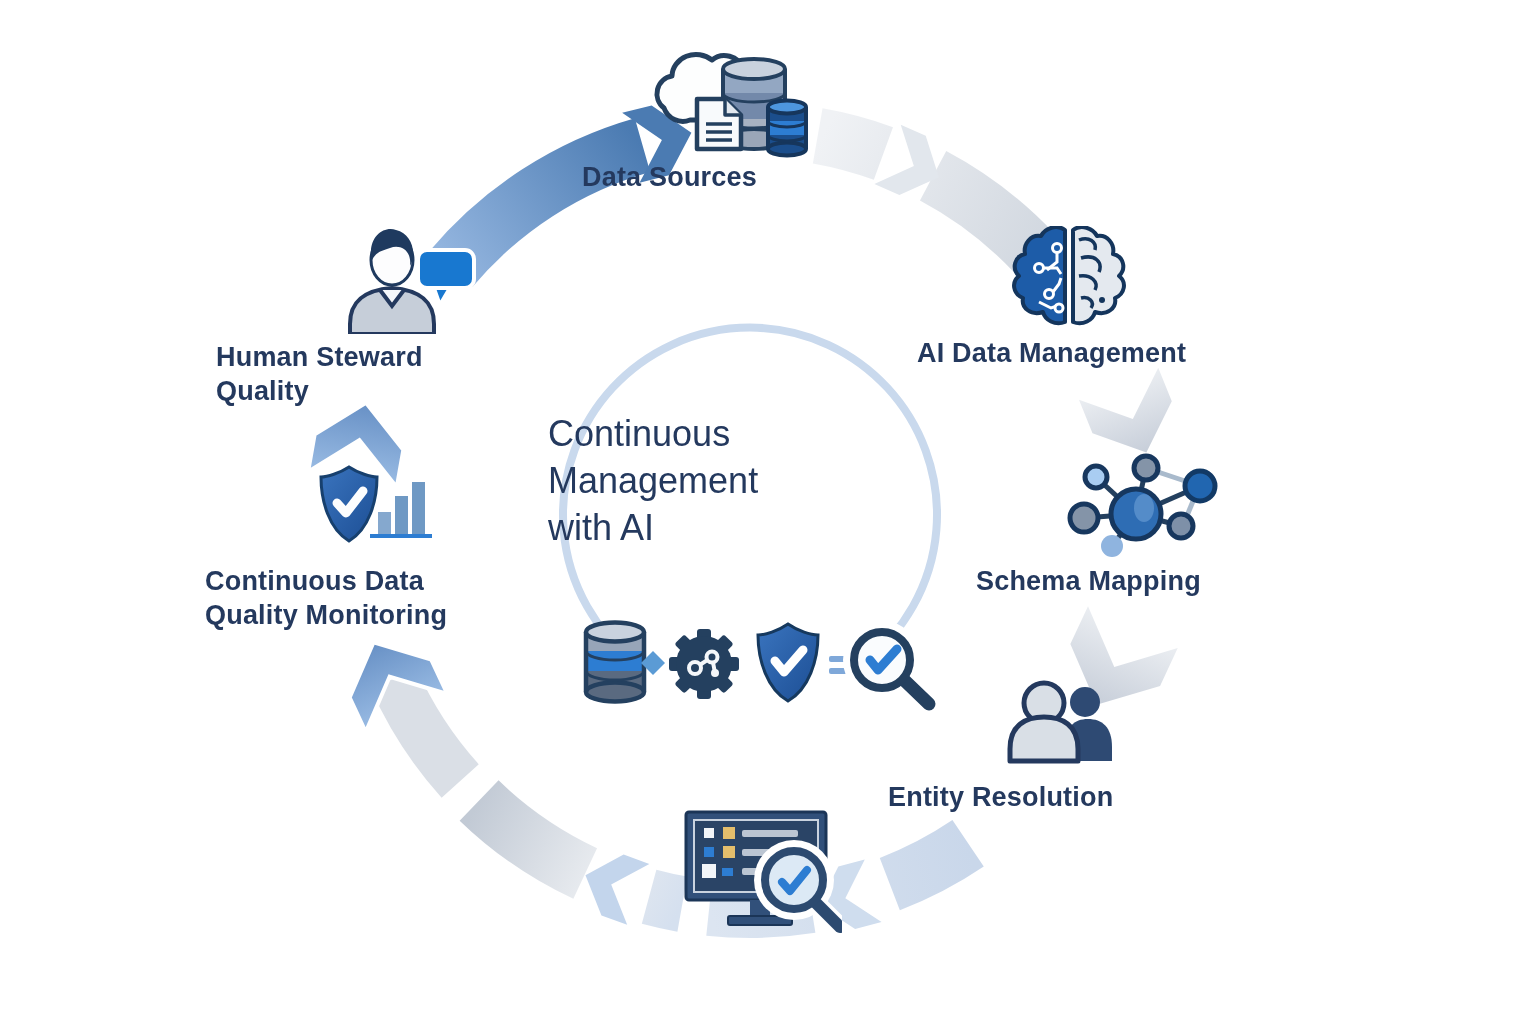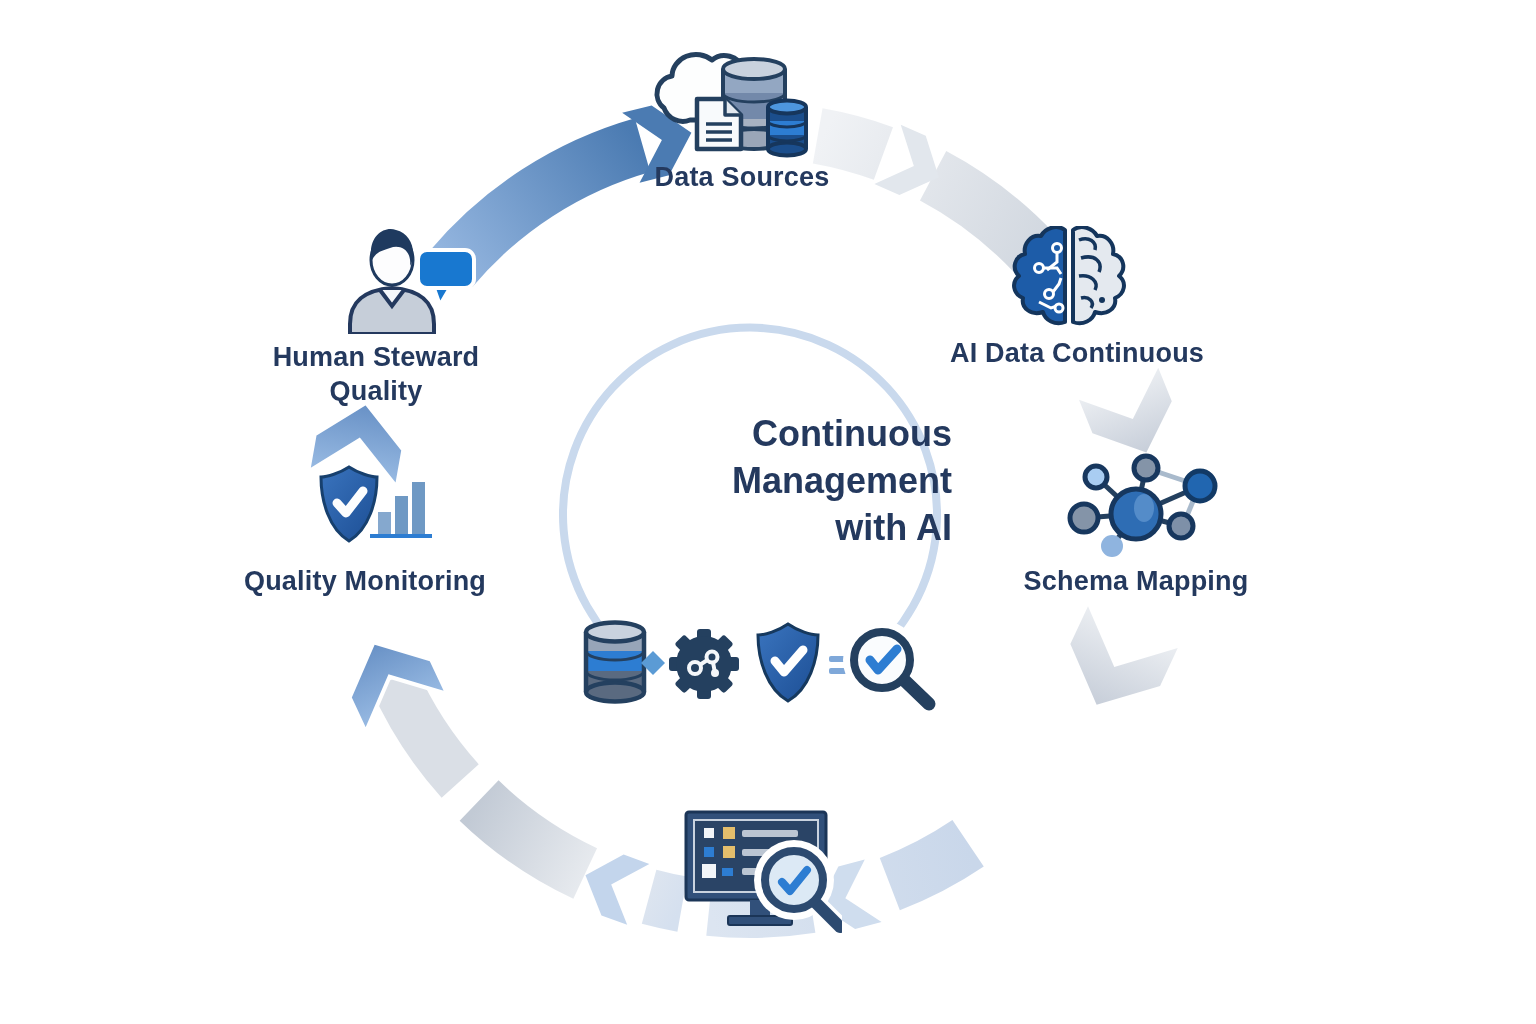--- a/index.html
+++ b/index.html
@@ -1,24 +1,24 @@
 <!DOCTYPE html>
 <html><head>
 <meta charset="utf-8">
 <style>
   html,body{margin:0;padding:0;background:#fff;}
   .canvas{position:relative;width:1536px;height:1024px;background:#fff;overflow:hidden;
           font-family:"Liberation Sans",sans-serif;}
   .ring-svg{position:absolute;left:0;top:0;z-index:1;}
-  .stage{position:absolute;z-index:2;text-align:center;}
+  .stage{position:absolute;z-index:2;}
   .stage .icon{display:block;}
   .stage .label{font-size:27px;font-weight:700;color:#24395E;line-height:34px;letter-spacing:0.2px;}
   .stage .label span{display:block;}
-  .center-title{position:absolute;left:548px;top:410px;width:404px;z-index:2;text-align:right;
-                font-size:36px;font-weight:700;color:#24395E;line-height:47px;}
+  .center-title{position:absolute;left:548px;top:410px;width:404px;z-index:2;text-align:left;
+                font-size:36px;font-weight:400;color:#24395E;line-height:47px;}
   .center-title div{display:block;}
   .center-icons{position:absolute;left:570px;top:608px;z-index:2;}
 </style>
 </head>
 <body>
 
 <div class="canvas">
 
   <svg class="ring-svg" width="1536" height="1024" viewBox="0 0 1536 1024">
     <defs>
@@ -200,21 +200,21 @@
       </g>
       <g stroke="#14355C" stroke-width="3.5" fill="none">
         <path d="M 10,-36 C 20,-40 28,-34 26,-26"></path>
         <path d="M 12,-18 C 26,-22 34,-14 30,-4"></path>
         <path d="M 10,0 C 22,-2 30,6 26,14"></path>
         <path d="M 12,22 C 20,20 26,26 22,32"></path>
       </g>
       <circle cx="33" cy="24" r="3" fill="#14355C"></circle>
     </svg>
     <div class="label" style="margin-top:10px;">
-      <span>AI Data Continuous</span>
+      <span>AI Data Management</span>
         <span></span>
     </div>
   </div>
 
   <div class="stage" style="left:976px;top:452px;width:320px;">
     <svg class="icon" width="156" height="106" viewBox="-78 -53 156 106" style="margin-left:86px;">
       <g stroke="#A9BACC" stroke-width="5">
         <line x1="6" y1="-37" x2="54" y2="-21"></line>
         <line x1="58" y1="-16" x2="44" y2="18"></line>
       </g>
@@ -234,20 +234,36 @@
       <circle cx="-28" cy="41" r="11" fill="#8FB4DF"></circle>
       <circle cx="-4" cy="9" r="25" fill="#2E6DB4" stroke="#16375F" stroke-width="5"></circle>
       <ellipse cx="4" cy="3" rx="10" ry="14" fill="#5E93CE" opacity="0.8"></ellipse>
     </svg>
     <div class="label" style="margin-top:6px;">
       <span>Schema Mapping</span>
         <span></span>
     </div>
   </div>
 
+  <div class="stage" style="left:888px;top:680px;width:320px;">
+    <svg class="icon" width="120" height="86" viewBox="-60 -43 120 86" style="margin-left:112px;">
+      <g fill="#2E4A73">
+        <circle cx="25" cy="-21" r="15"></circle>
+        <path d="M 5,38 L 5,24 C 5,4 14,-4 28,-4 C 42,-4 52,4 52,24 L 52,38 Z"></path>
+      </g>
+      <g fill="#D9DFE6" stroke="#24395E" stroke-width="5">
+        <circle cx="-16" cy="-20" r="20"></circle>
+        <path d="M -50,38 L -50,26 C -50,2 -34,-6 -16,-6 C 2,-6 18,2 18,26 L 18,38 Z" stroke-linejoin="round"></path>
+      </g>
+    </svg>
+    <div class="label" style="margin-top:14px;">
+      <span>Entity Resolution</span>
+        <span></span>
+    </div>
+  </div>
 
   <div class="stage" style="left:600px;top:810px;width:320px;">
     <svg class="icon" width="164" height="130" viewBox="-82 -64 164 130" style="margin-left:78px;">
       <rect x="-74" y="-62" width="140" height="88" rx="3" fill="#31507A" stroke="#1B3557" stroke-width="3"></rect>
       <rect x="-66" y="-54" width="124" height="72" fill="#2A4466" stroke="#C9D3DF" stroke-width="2"></rect>
       <g>
         <rect x="-56" y="-46" width="10" height="10" fill="#F2F5F8"></rect>
         <rect x="-37" y="-47" width="12" height="12" fill="#E4BE6C"></rect>
         <rect x="-18" y="-44" width="56" height="7" rx="2" fill="#BBC5D2"></rect>
         <rect x="-56" y="-27" width="10" height="10" fill="#2D7DD2"></rect>
@@ -287,20 +303,21 @@
         <rect x="19" y="-8" width="13" height="38" fill="#6F99C4"></rect>
         <rect x="36" y="-22" width="13" height="52" fill="#6F99C4"></rect>
         <rect x="-6" y="30" width="62" height="4" fill="#2D7DD2"></rect>
       </g>
       <g transform="translate(-27,0)">
         <path d="M 0,-37 C 9,-31 22,-27 28,-27 C 28,-3 20,25 0,37 C -20,25 -28,-3 -28,-27 C -22,-27 -9,-31 0,-37 Z" fill="url(#gShieldL)" stroke="#17406E" stroke-width="3"></path>
         <polyline points="-12,-1 -3,9 14,-13" stroke="#FCFDFE" stroke-width="9" fill="none" stroke-linecap="round" stroke-linejoin="round"></polyline>
       </g>
     </svg>
     <div class="label" style="margin-top:16px;">
+      <span>Continuous Data</span>
         <span>Quality Monitoring</span>
     </div>
   </div>
 
   <div class="stage" style="left:216px;top:224px;width:320px;">
     <svg class="icon" width="146" height="110" viewBox="-73 -55 146 110" style="margin-left:120px;">
       <g transform="translate(35,-9)">
         <path d="M -10,17 L 6,17 L -4,34 Z" fill="#1878D0" stroke="#FFFFFF" stroke-width="3"></path>
         <rect x="-26" y="-20" width="56" height="38" rx="9" fill="#1878D0" stroke="#FFFFFF" stroke-width="4"></rect>
       </g>

